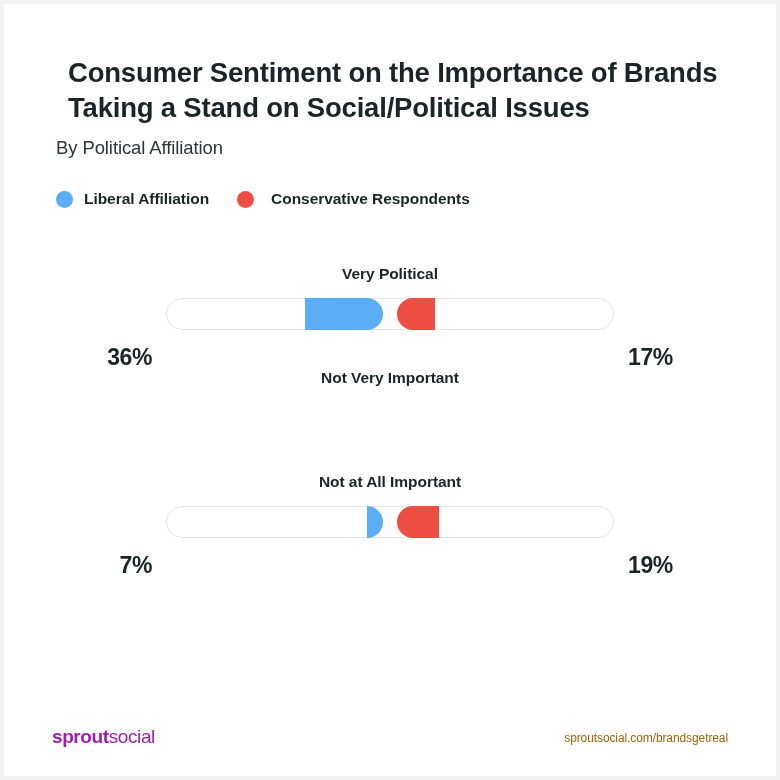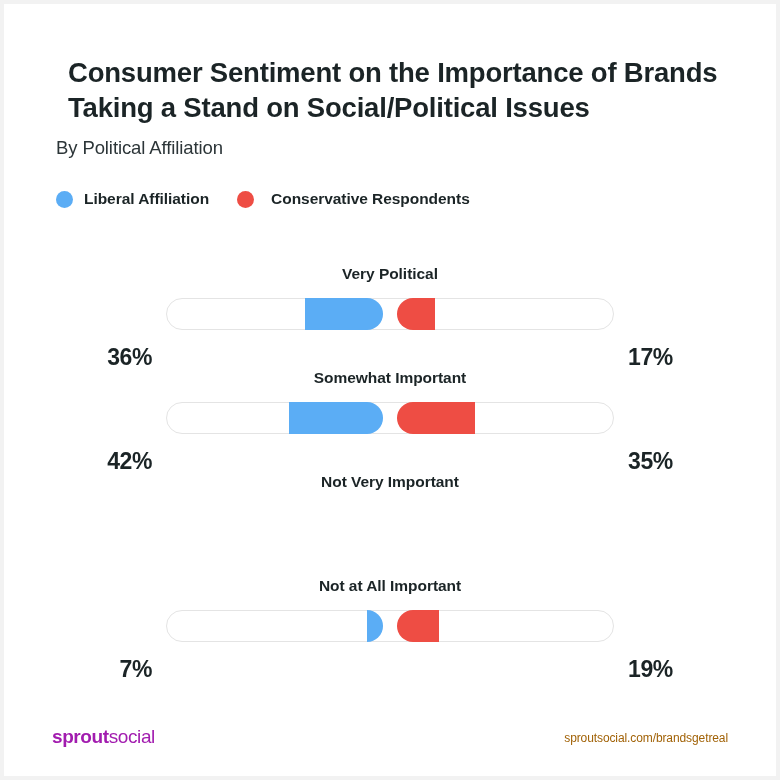--- a/index.html
+++ b/index.html
@@ -206,30 +206,20 @@
 
   <div class="chart" id="chart">
       <div class="row">
         <div class="row-label">Very Political</div>
         <div class="bar-area">
           <div class="pct pct-left">36%</div>
           <div class="track"></div>
           <div class="fill fill-left" style="left: 301px; width: 78px; background: rgb(91, 173, 245);"></div>
           <div class="fill fill-right" style="left: 393px; width: 38px; background: rgb(238, 77, 68);"></div>
           <div class="pct pct-right">17%</div>
-        </div>
-      </div>
-      <div class="row">
-        <div class="row-label">Somewhat Important</div>
-        <div class="bar-area">
-          <div class="pct pct-left">42%</div>
-          <div class="track"></div>
-          <div class="fill fill-left" style="left: 285px; width: 94px; background: rgb(91, 173, 245);"></div>
-          <div class="fill fill-right" style="left: 393px; width: 78px; background: rgb(238, 77, 68);"></div>
-          <div class="pct pct-right">35%</div>
         </div>
       </div>
       <div class="row">
         <div class="row-label">Not Very Important</div>
       </div>
       <div class="row">
         <div class="row-label">Not at All Important</div>
         <div class="bar-area">
           <div class="pct pct-left">7%</div>
           <div class="track"></div>

